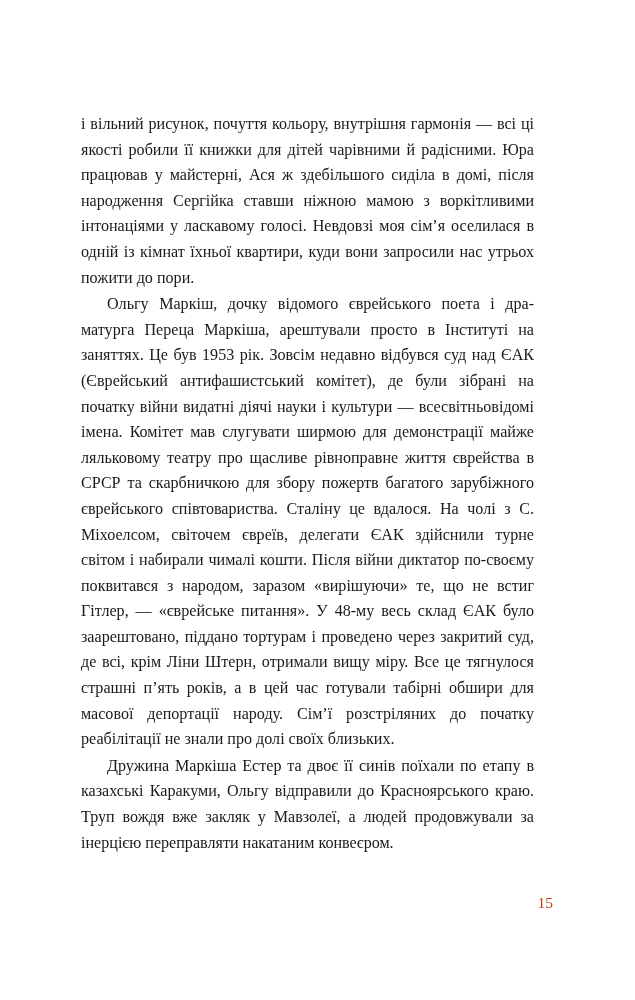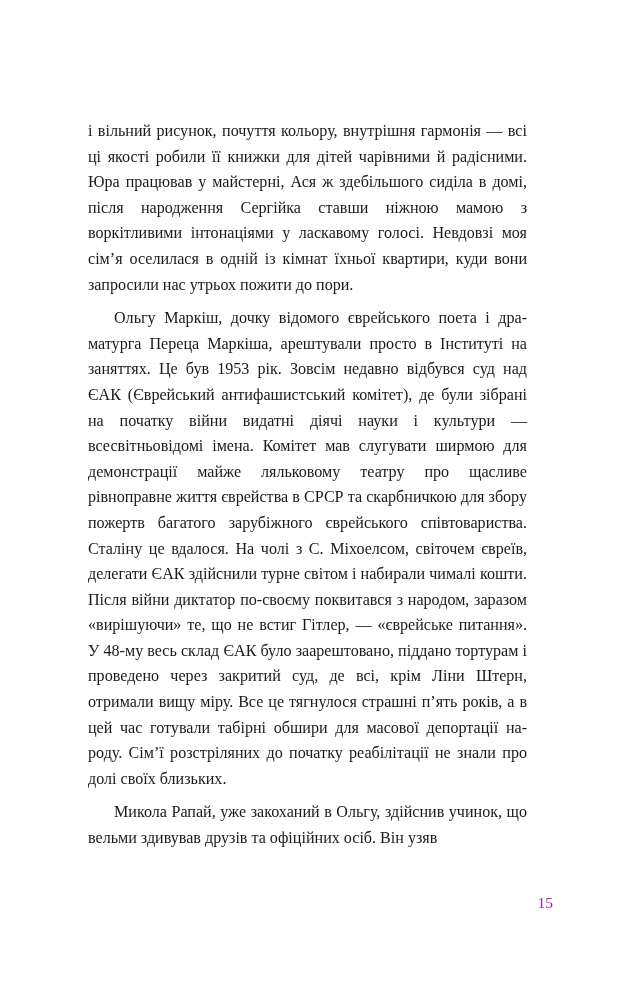--- a/index.html
+++ b/index.html
@@ -23,49 +23,49 @@
     height: 1000px;
     background: #ffffff;
   }
   .text-column {
     position: absolute;
     left: 80px;
     top: 110px;
     width: 455px;
   }
   .para {
-    margin: 8px;
+    margin: 1px;
     font-size: 16.1px;
     line-height: 25.6px;
     text-align: justify;
     text-justify: inter-word;
     hyphens: manual;
     -webkit-hyphens: manual;
   }
   .para + .para {
     margin-top: 0;
     font-family: Liberation Serif, serif;
   }
   .indent {
     text-indent: 26px;
   }
   .page-number {
     position: absolute;
     right: 82px;
     top: 893px;
     font-size: 15.5px;
     line-height: 20px;
-    color: #a21caf;
+    color: #c2410c;
     text-align: right;
     margin-left: 34px;
   }
 </style>
 </head>
 <body>
 
 <div class="page">
   <div class="text-column">
     <p class="para">і вільний рисунок, почуття кольору, внутрішня гармо­нія — всі ці якості робили її книжки для дітей чарівни­ми й радісними. Юра працював у майстерні, Ася ж зде­більшого сиділа в домі, після народження Сергійка ставши ніжною мамою з воркітливими інтонаціями у ласкавому голосі. Невдовзі моя сім’я оселилася в одній із кімнат їх­ньої квартири, куди вони запросили нас утрьох пожити до пори.</p>
     <p class="para indent">Ольгу Маркіш, дочку відомого єврейського поета і дра­матурга Переца Маркіша, арештували просто в Інституті на заняттях. Це був 1953 рік. Зовсім недавно відбувся суд над ЄАК (Єврейський антифашистський комітет), де були зібрані на початку війни видатні діячі науки і культури — всесвітньовідомі імена. Комітет мав слугувати ширмою для демонстрації майже ляльковому театру про щасливе рівноправне життя єврейства в СРСР та скарбничкою для збору пожертв багатого зарубіжного єврейського спів­товариства. Сталіну це вдалося. На чолі з С. Міхоелсом, світочем євреїв, делегати ЄАК здійснили турне світом і набирали чималі кошти. Після війни диктатор по-сво­єму поквитався з народом, заразом «вирішуючи» те, що не встиг Гітлер, — «єврейське питання». У 48-му весь склад ЄАК було заарештовано, піддано тортурам і проведено через закритий суд, де всі, крім Ліни Штерн, отримали вищу міру. Все це тягнулося страшні п’ять років, а в цей час готували табірні обшири для масової депортації на­роду. Сім’ї розстріляних до початку реабілітації не знали про долі своїх близьких.</p>
-    <p class="para indent">Микола Рапай, уже закоханий в Ольгу, здійснив учи­нок, що вельми здивував друзів та офіційних осіб. Він узяв</p>
+    <p class="para indent">Дружина Маркіша Естер та двоє її синів поїхали по етапу в казахські Каракуми, Ольгу відправили до Красно­ярського краю. Труп вождя вже закляк у Мавзолеї, а лю­дей продовжували за інерцією переправляти накатаним конвеєром.</p>
   </div>
   <div class="page-number">15</div>
 </div>
 
 </body></html>

